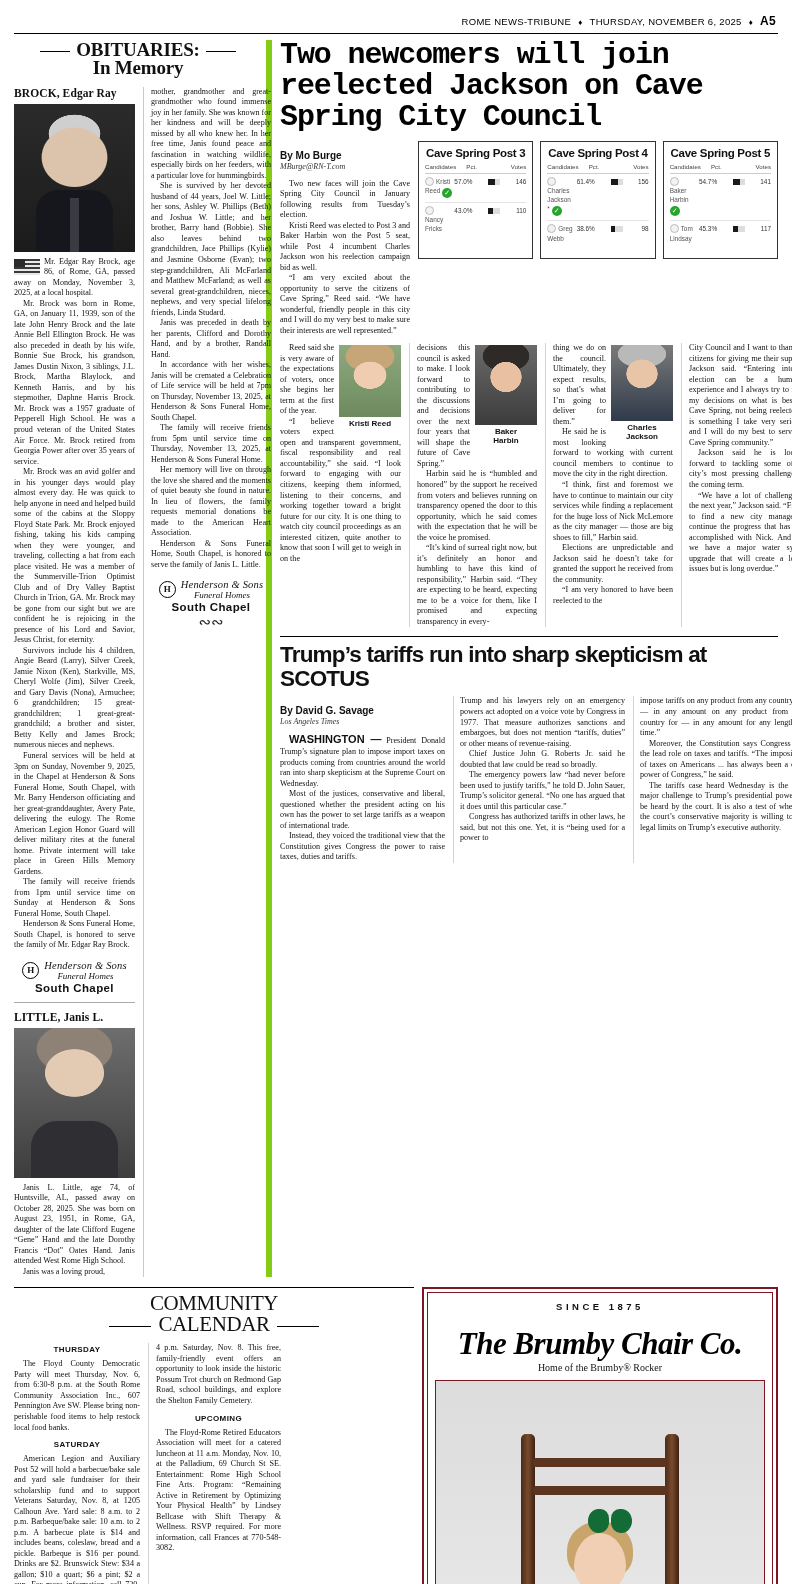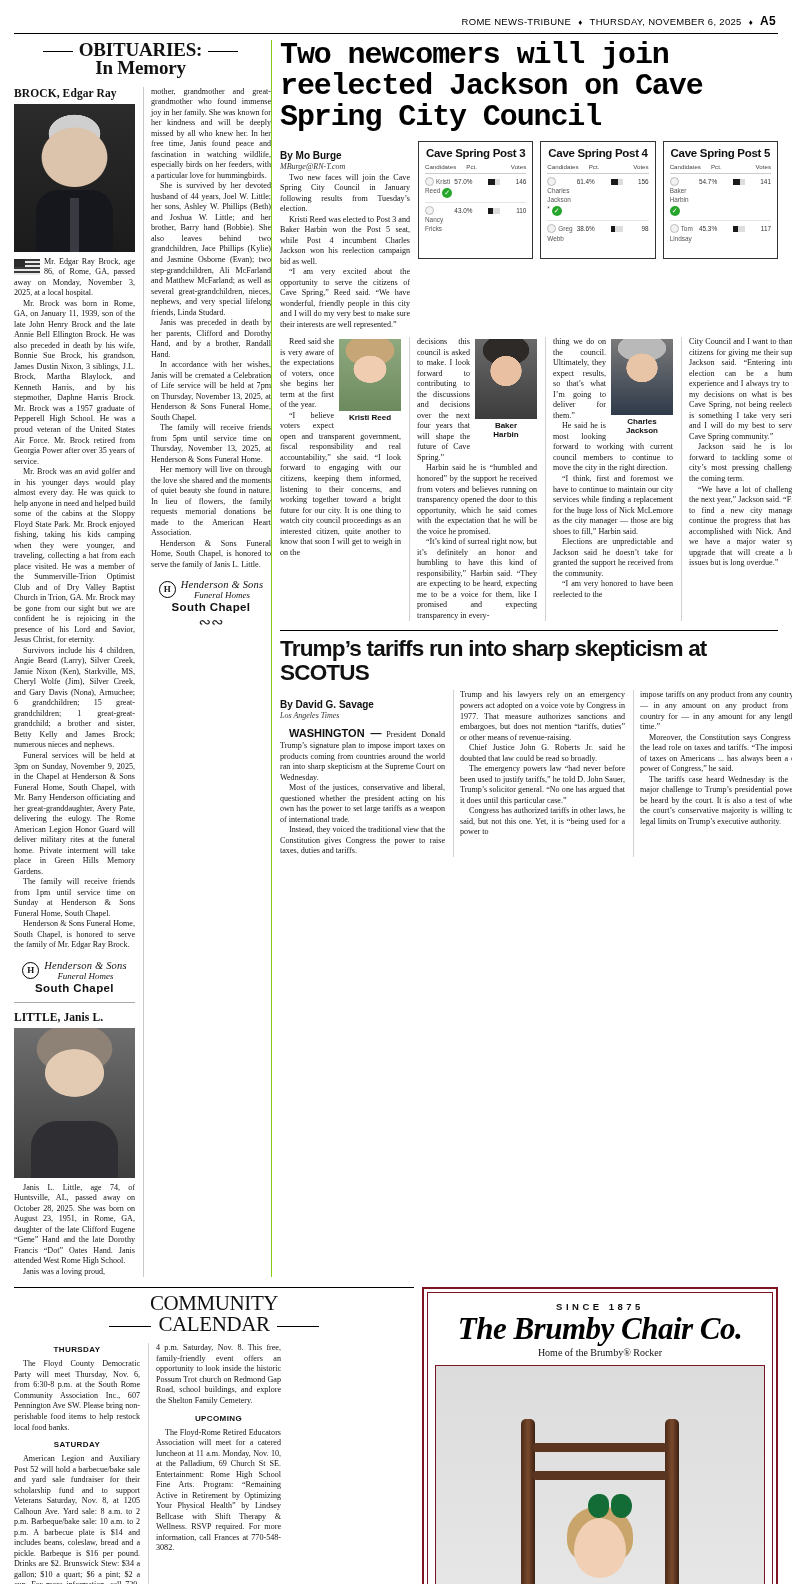--- a/index.html
+++ b/index.html
@@ -18,21 +18,21 @@
     gap: 7px; font-family: "Liberation Sans", sans-serif;
     font-size: 9.5px; letter-spacing: .3px; padding-top: 14px; padding-right: 2px;
     color: #000;
   }
   .masthead .pg { font-weight: bold; font-size: 12px; }
   .masthead .dia { font-size: 8px; }
   .rule-top { border-top: 1.6px solid #000; margin-top: 5px; }
 
   
   .body-grid { display: flex; gap: 0; margin-top: 6px; }
-  .col-obits { width: 258px; flex: none; padding-right: 4px; border-right: 1px solid #84cc16; }
+  .col-obits { width: 258px; flex: none; padding-right: 4px; border-right: 6px solid #84cc16; }
   .col-main { width: 506px; flex: none; padding-left: 8px; }
 
   
   .obit-head { text-align: center; font-family: "Liberation Serif", serif;
       font-weight: bold; font-size: 19px; line-height: 1.02; letter-spacing: -.2px; }
   .obit-head .l1 { position: relative; display: inline-block; padding: 0 4px; }
   .obit-head .l1:before, .obit-head .l1:after {
       content:""; position:absolute; top: 55%; width: 30px; height: 1.4px; background:#000; }
   .obit-head .l1:before { left: -32px; } .obit-head .l1:after { right: -32px; }
   .obit-head .l2 { display:block; margin-top: -1px; }
@@ -136,21 +136,21 @@
       text-align:center; letter-spacing:.4px; margin: 7px 0 5px; }
   .day-head.first { margin-top:2px; }
 
   
   .brumby { border: 2.2px solid #7c1623; padding: 3px; height: 100%; background:#fff; }
   .brumby-in { border: 1.2px solid #7c1623; height: 100%; padding: 8px 7px 9px;
       display:flex; flex-direction:column; align-items:center; }
   .since { font-family:"Liberation Sans",sans-serif; font-weight:bold; font-size:9.5px;
       letter-spacing: 3.5px; color:#111; }
   .brumby-logo { font-family:"Liberation Serif",serif; font-weight:bold; font-style:italic;
-      font-size: 31px; line-height:1.05; letter-spacing:-.5px; text-align:center; margin-top:1px; color:#000;}
+      font-size: 31px; line-height:1.05; letter-spacing:-.5px; text-align:center; margin-top:16px; color:#000;}
   .brumby-sub { font-family:"Liberation Serif",serif; font-size:10px; margin-top:1px; color:#111; }
   .brumby-photo { width: 100%; height: 345px; margin-top:7px; border:1.4px solid #7c1623;
       background:#d8d8d8; position:relative; overflow:hidden; }
   .bp-sky { position:absolute; inset:0; background: linear-gradient(#dcdcdc,#ececec); }
   .bp-chair { position:absolute; left:50%; transform:translateX(-50%); bottom:0; width:170px; height:300px; }
   .bp-post { position:absolute; width:14px; background: linear-gradient(90deg,#4a2a18,#7a4a2c,#3c2112); border-radius:5px; }
   .bp-slat { position:absolute; background:#5b3520; border-radius:3px; }
   .bp-girl { position:absolute; left:50%; transform:translateX(-50%); bottom:4px; width:92px; height:215px; }
   .bp-face { position:absolute; top:28px; left:50%; transform:translateX(-50%);
       width:52px; height:60px; border-radius:50%/55% 55% 45% 45%; background:#f0cfb4; }
@@ -257,21 +257,21 @@
     </div>
 
     <div class="col-main">
 
       <h1 class="head-main">Two newcomers will join reelected Jackson on Cave Spring City Council</h1>
 
       <div class="main-top">
         <div class="mt-text">
           <div class="byline">By Mo Burge</div>
           <div class="byline-em">MBurge@RN-T.com</div>
-          <div class="ptext" style="margin-top:2px">
+          <div class="ptext" style="margin-top:8px">
             <p>Two new faces will join the Cave Spring City Council in January following results from Tuesday’s election.</p>
             <p>Kristi Reed was elected to Post 3 and Baker Harbin won the Post 5 seat, while Post 4 incumbent Charles Jackson won his reelection campaign bid as well.</p>
             <p>“I am very excited about the opportunity to serve the citizens of Cave Spring,” Reed said. “We have wonderful, friendly people in this city and I will do my very best to make sure their interests are well represented.”</p>
           </div>
         </div>
 
         <div class="mt-boxes">
 
           <div class="ebox">
             <h4>Cave Spring Post 3</h4>

